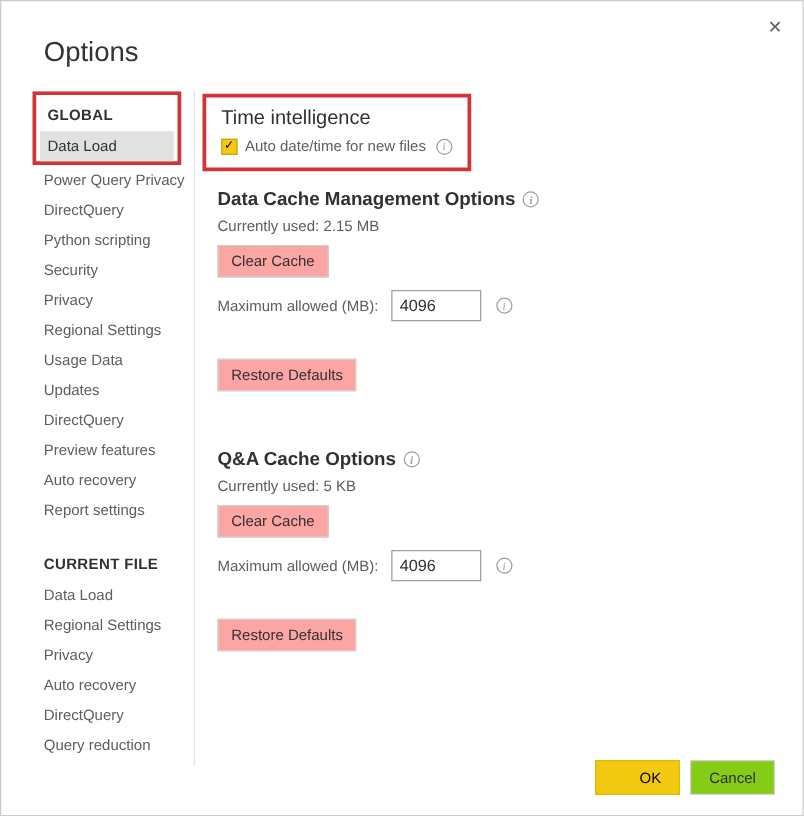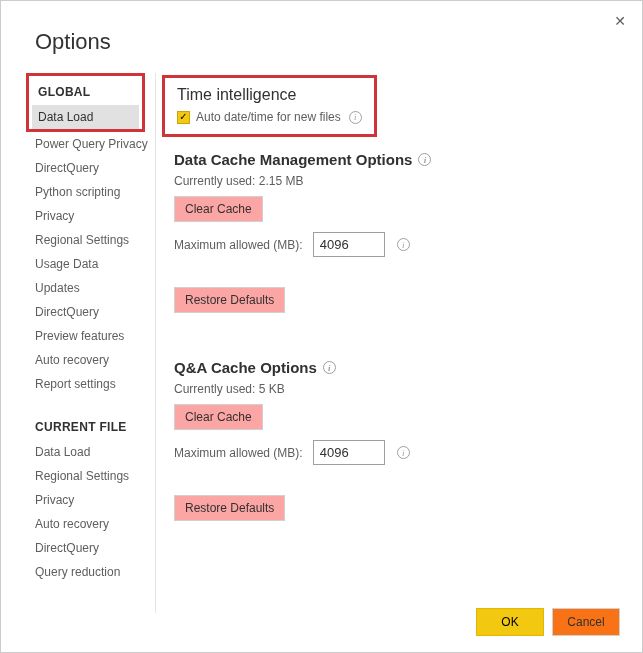--- a/index.html
+++ b/index.html
@@ -171,23 +171,24 @@
       min-width: 68px;
       padding: 6px 14px;
       font-size: 12px;
       border: 1px solid #d2d0ce;
       cursor: pointer;
     }
     .footer-btn.primary {
       background: #f2c811;
       border-color: #e0b800;
       color: #000;
+      text-align: right;
     }
     .footer-btn.secondary {
-      background: #f97316;
+      background: #84cc16;
       color: #323130;
     }
     .sidebar-group {
       margin-bottom: 18px;
     }
   </style>
 </head>
 <body>
 
 <button class="close-btn">✕</button>
@@ -200,20 +201,21 @@
   <div class="sidebar">
 
     <div class="sidebar-group">
       <div class="highlight-red-1">
         <div class="sidebar-section-header">GLOBAL</div>
         <div class="sidebar-item selected">Data Load</div>
       </div>
       <div class="sidebar-item">Power Query Privacy</div>
       <div class="sidebar-item">DirectQuery</div>
       <div class="sidebar-item">Python scripting</div>
+      <div class="sidebar-item">Security</div>
       <div class="sidebar-item">Privacy</div>
       <div class="sidebar-item">Regional Settings</div>
       <div class="sidebar-item">Usage Data</div>
       <div class="sidebar-item">Updates</div>
       <div class="sidebar-item">DirectQuery</div>
       <div class="sidebar-item">Preview features</div>
       <div class="sidebar-item">Auto recovery</div>
       <div class="sidebar-item">Report settings</div>
     </div>
 

